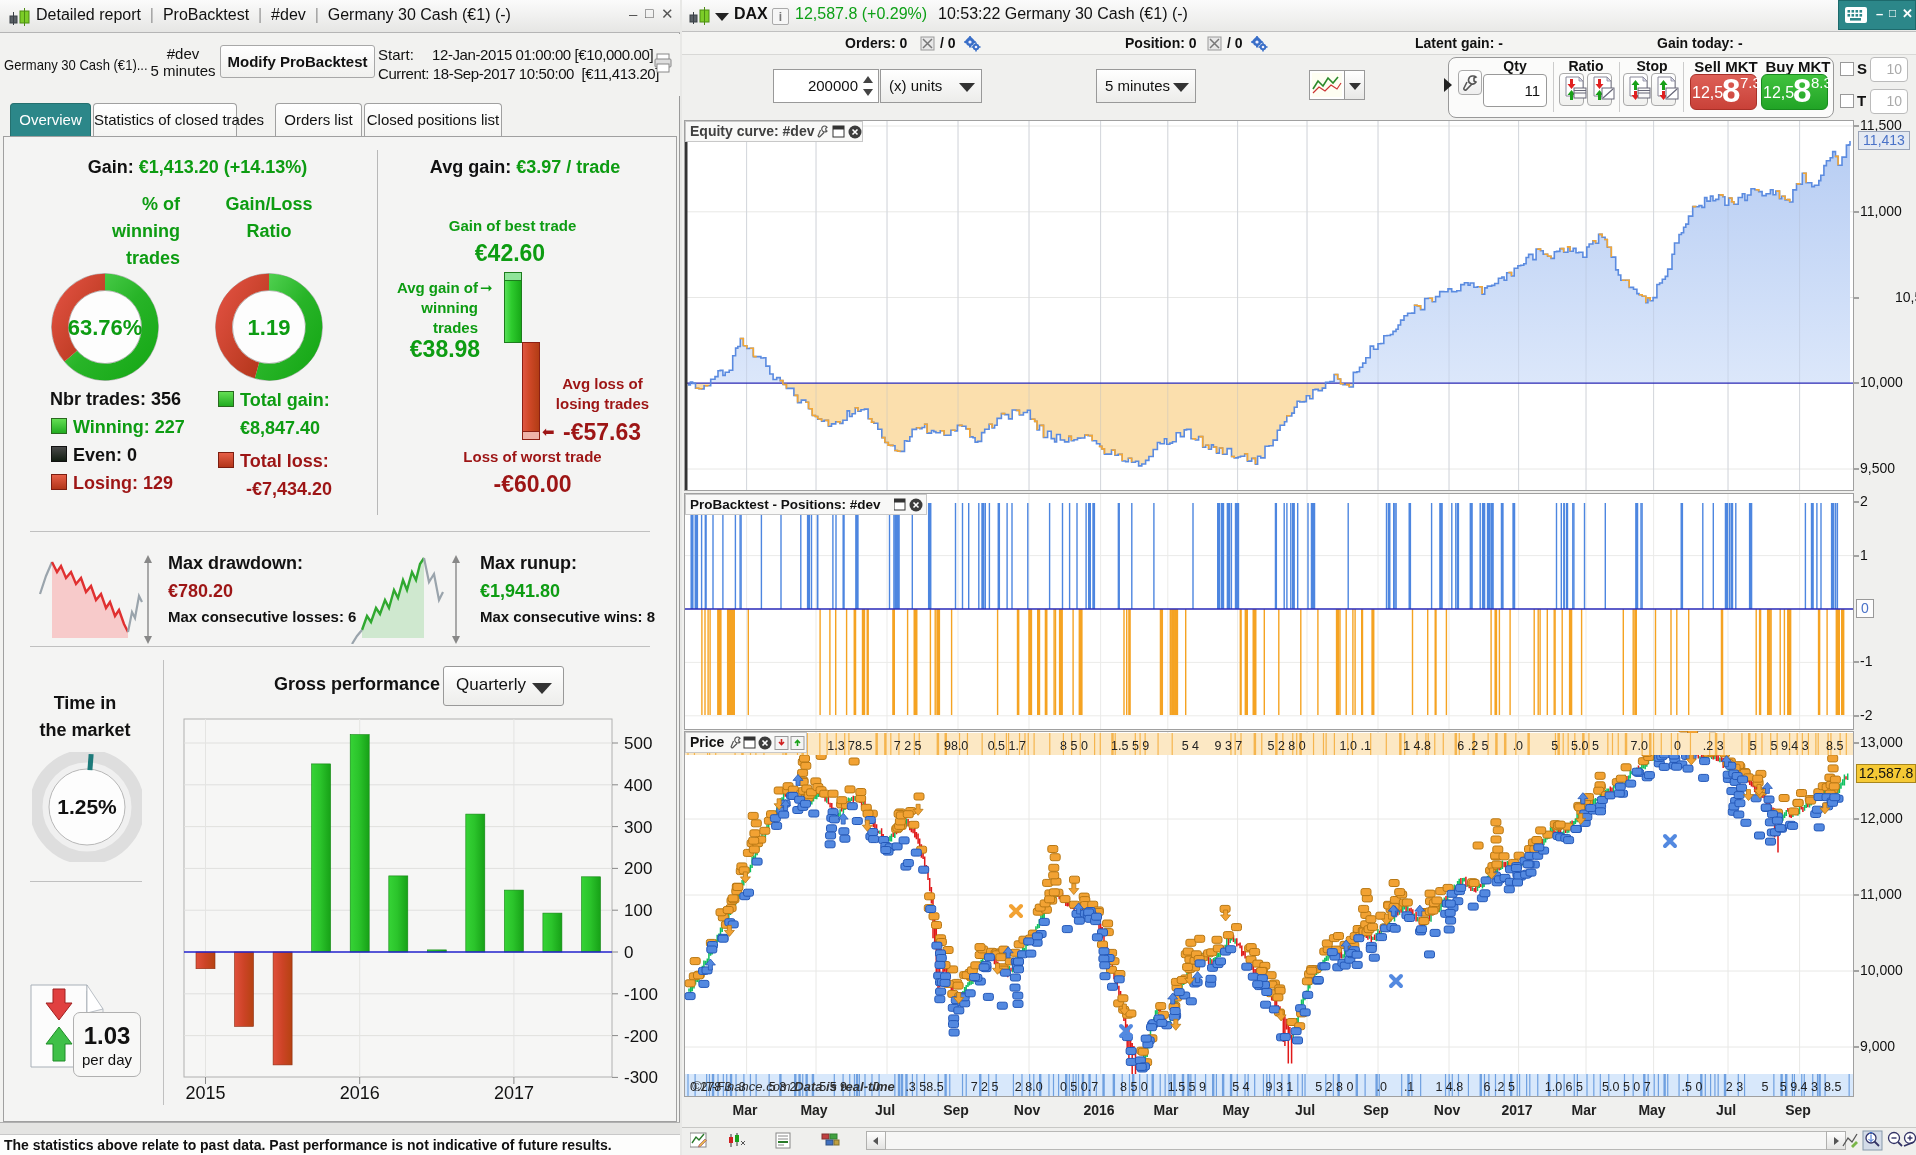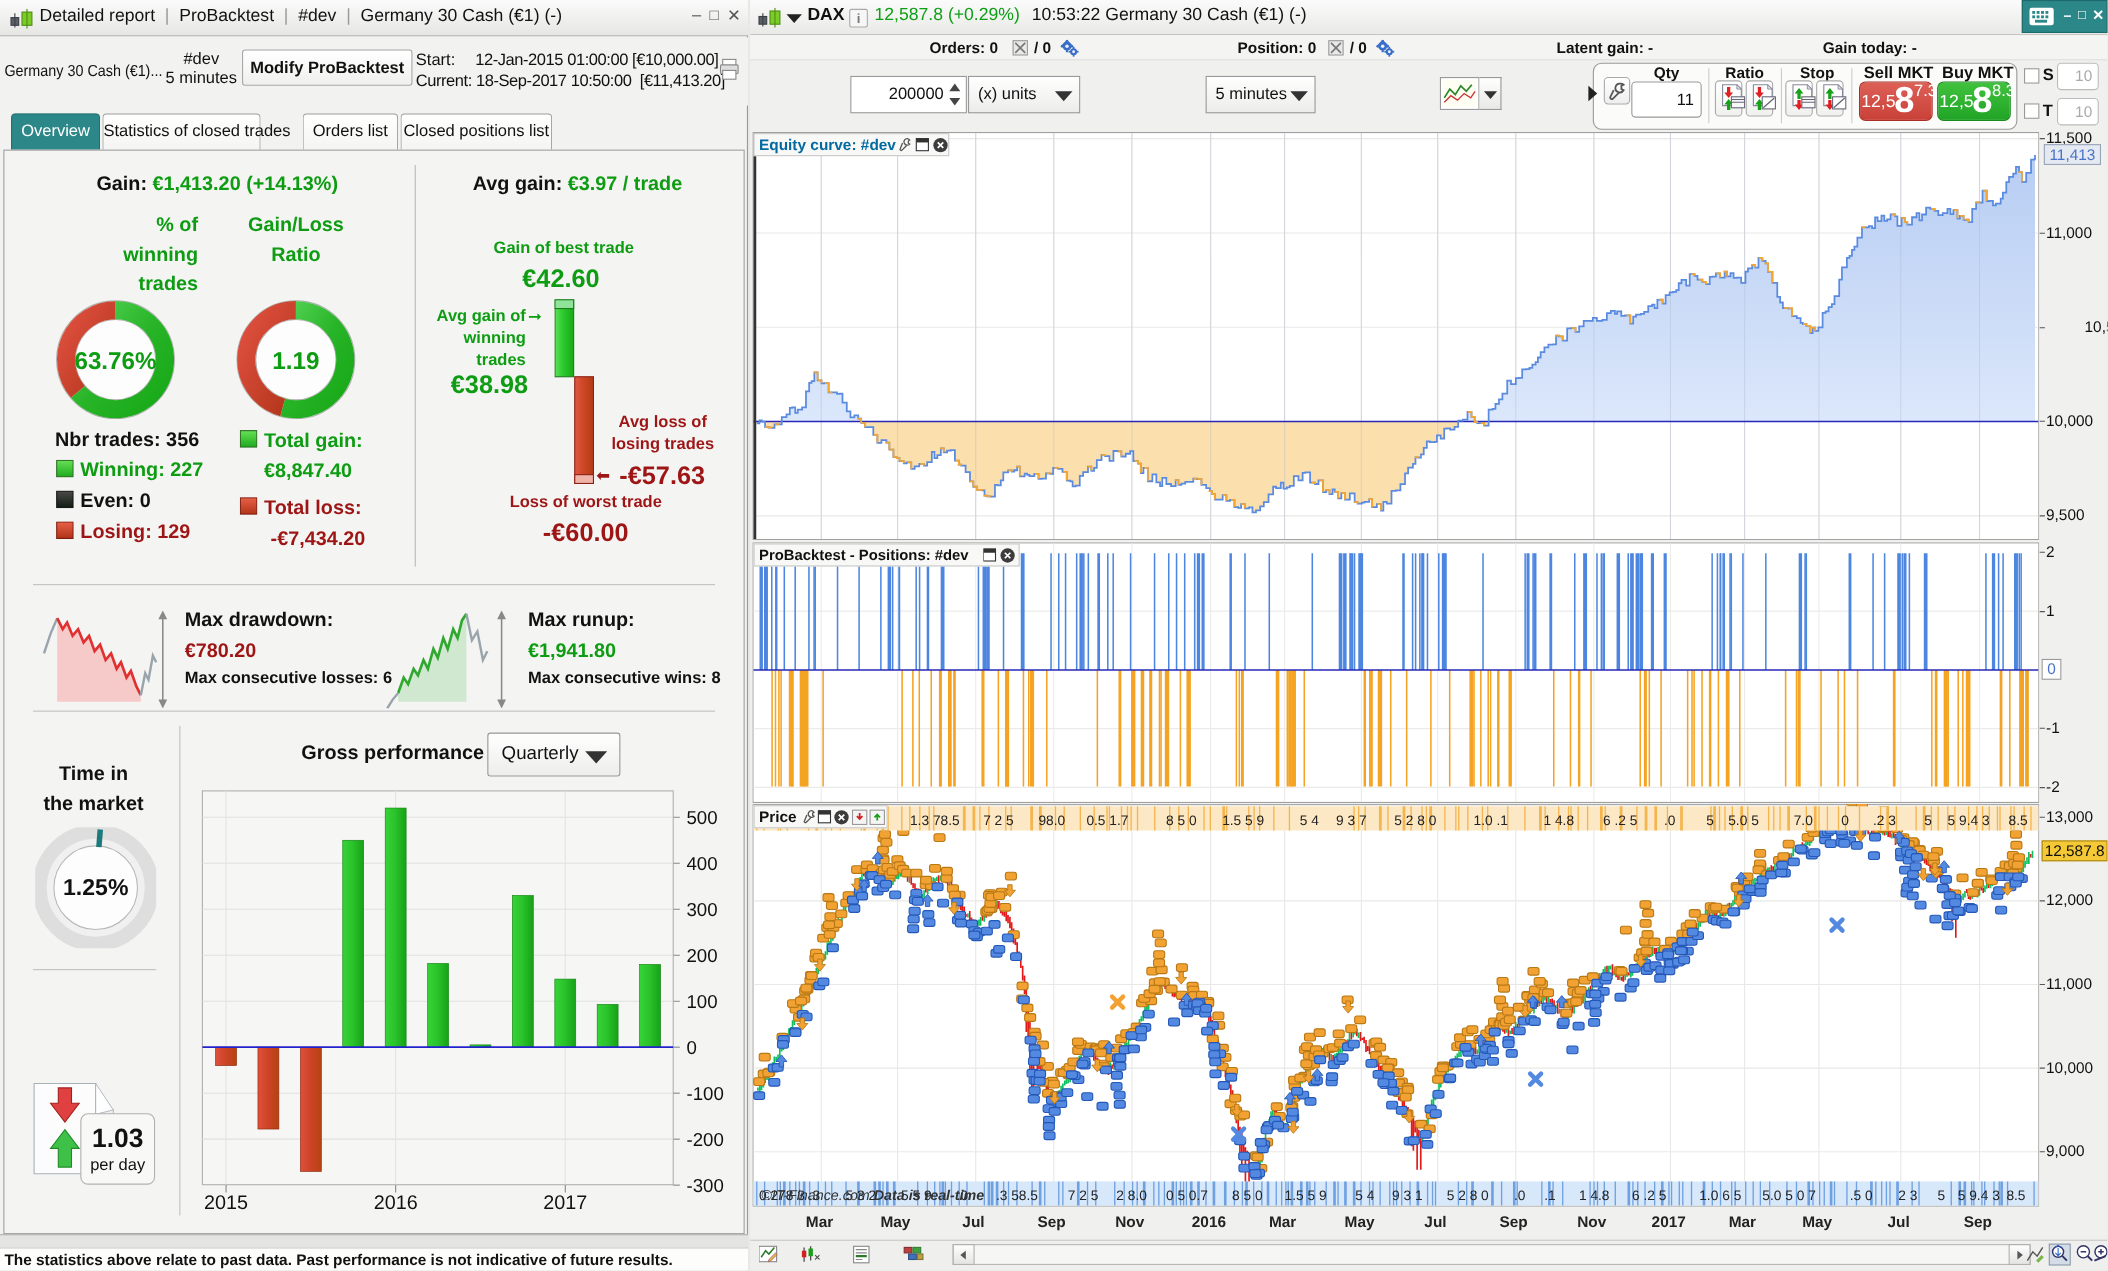--- a/index.html
+++ b/index.html
@@ -472,21 +472,21 @@
       <line x1="902.0" y1="1" x2="902.0" y2="370" stroke="#aab4c8" stroke-width="1" opacity="0.35"></line>
       <line x1="969.6" y1="1" x2="969.6" y2="370" stroke="#aab4c8" stroke-width="1" opacity="0.35"></line>
       <line x1="1044.0" y1="1" x2="1044.0" y2="370" stroke="#aab4c8" stroke-width="1" opacity="0.35"></line>
       <line x1="1115.6" y1="1" x2="1115.6" y2="370" stroke="#aab4c8" stroke-width="1" opacity="0.35"></line>
       <line x1="1" y1="263.2" x2="1169" y2="263.2" stroke="#2828b8" stroke-width="1.3"></line>
       <path d="M4,264.9 L6.4,264.9 L6.4,262.1 L8.6,262.1 L8.6,263.4 L11.5,263.4 L11.5,268.3 L14.7,268.3 L14.7,268.8 L17.8,268.8 L17.8,268.9 L20.1,268.9 L20.1,265.7 L24.1,265.7 L24.1,265.8 L26.7,265.8 L26.7,259.2 L31.0,259.2 L31.0,256.6 L34.0,256.6 L34.0,250.8 L36.2,250.8 L36.2,250.4 L38.9,250.4 L38.9,255.4 L41.2,255.4 L41.2,252.3 L45.2,252.3 L45.2,250.3 L48.7,250.3 L48.7,235.8 L51.6,235.8 L51.6,228.1 L53.8,228.1 L53.8,226.5 L56.3,226.5 L56.3,218.5 L59.3,218.5 L59.3,225.7 L62.8,225.7 L62.8,228.5 L65.6,228.5 L65.6,228.3 L69.3,228.3 L69.3,236.6 L72.7,236.6 L72.7,236.6 L76.9,236.6 L76.9,238.0 L79.6,238.0 L79.6,237.8 L81.9,237.8 L81.9,246.1 L85.8,246.1 L85.8,254.0 L89.1,254.0 L89.1,259.5 L92.7,259.5 L92.7,257.6 L96.2,257.6 L96.2,260.6 L98.9,260.6 L98.9,264.5 L102.4,264.5 L102.4,268.4 L105.6,268.4 L105.6,268.4 L109.9,268.4 L109.9,275.4 L113.6,275.4 L113.6,282.6 L117.3,282.6 L117.3,280.1 L121.8,280.1 L121.8,282.3 L124.5,282.3 L124.5,288.8 L128.2,288.8 L128.2,295.5 L131.4,295.5 L131.4,296.5 L133.7,296.5 L133.7,299.1 L137.6,299.1 L137.6,301.2 L140.2,301.2 L140.2,300.4 L144.4,300.4 L144.4,306.3 L147.5,306.3 L147.5,303.9 L151.7,303.9 L151.7,301.7 L155.9,301.7 L155.9,303.4 L158.9,303.4 L158.9,300.2 L163.1,300.2 L163.1,290.9 L165.5,290.9 L165.5,296.5 L168.1,296.5 L168.1,293.8 L171.3,293.8 L171.3,287.7 L173.9,287.7 L173.9,291.2 L177.0,291.2 L177.0,289.7 L180.4,289.7 L180.4,289.1 L184.1,289.1 L184.1,298.7 L187.7,298.7 L187.7,302.3 L189.8,302.3 L189.8,303.3 L193.8,303.3 L193.8,309.3 L197.8,309.3 L197.8,317.6 L200.8,317.6 L200.8,322.5 L204.3,322.5 L204.3,325.3 L206.5,325.3 L206.5,325.4 L208.9,325.4 L208.9,325.8 L211.0,325.8 L211.0,330.5 L213.4,330.5 L213.4,331.2 L216.3,331.2 L216.3,331.4 L220.5,331.4 L220.5,320.7 L222.9,320.7 L222.9,321.3 L225.8,321.3 L225.8,316.8 L228.1,316.8 L228.1,309.4 L232.5,309.4 L232.5,307.7 L235.8,307.7 L235.8,308.8 L238.0,308.8 L238.0,307.5 L240.7,307.5 L240.7,304.2 L243.1,304.2 L243.1,313.1 L247.5,313.1 L247.5,310.5 L249.8,310.5 L249.8,311.6 L251.9,311.6 L251.9,312.8 L256.3,312.8 L256.3,310.8 L260.1,310.8 L260.1,315.3 L263.0,315.3 L263.0,315.2 L266.9,315.2 L266.9,310.3 L270.9,310.3 L270.9,310.9 L273.4,310.9 L273.4,305.4 L277.9,305.4 L277.9,306.2 L281.9,306.2 L281.9,308.9 L285.8,308.9 L285.8,316.9 L289.0,316.9 L289.0,317.7 L291.1,317.7 L291.1,322.1 L293.8,322.1 L293.8,321.4 L297.6,321.4 L297.6,312.6 L300.7,312.6 L300.7,309.3 L305.1,309.3 L305.1,304.2 L308.1,304.2 L308.1,308.0 L310.6,308.0 L310.6,305.3 L313.1,305.3 L313.1,298.4 L317.4,298.4 L317.4,293.6 L320.6,293.6 L320.6,294.6 L324.6,294.6 L324.6,298.9 L328.2,298.9 L328.2,290.0 L332.2,290.0 L332.2,290.4 L335.4,290.4 L335.4,295.0 L339.4,295.0 L339.4,292.5 L343.4,292.5 L343.4,290.2 L346.3,290.2 L346.3,299.3 L350.7,299.3 L350.7,301.4 L353.1,301.4 L353.1,310.0 L355.5,310.0 L355.5,305.4 L359.5,305.4 L359.5,317.5 L363.6,317.5 L363.6,311.3 L367.2,311.3 L367.2,318.6 L370.6,318.6 L370.6,321.9 L372.6,321.9 L372.6,314.5 L376.3,314.5 L376.3,320.0 L380.6,320.0 L380.6,321.9 L384.8,321.9 L384.8,316.4 L387.3,316.4 L387.3,320.8 L390.0,320.8 L390.0,319.7 L393.5,319.7 L393.5,318.1 L396.6,318.1 L396.6,318.0 L400.8,318.0 L400.8,315.1 L404.0,315.1 L404.0,315.6 L408.2,315.6 L408.2,320.8 L412.5,320.8 L412.5,323.7 L415.9,323.7 L415.9,326.4 L417.9,326.4 L417.9,328.9 L420.4,328.9 L420.4,334.1 L424.4,334.1 L424.4,334.1 L427.5,334.1 L427.5,330.1 L430.9,330.1 L430.9,335.3 L434.2,335.3 L434.2,334.4 L438.2,334.4 L438.2,341.0 L441.6,341.0 L441.6,341.7 L444.3,341.7 L444.3,338.2 L447.6,338.2 L447.6,342.2 L451.5,342.2 L451.5,341.2 L454.6,341.2 L454.6,345.9 L457.8,345.9 L457.8,344.0 L461.6,344.0 L461.6,340.4 L464.9,340.4 L464.9,336.5 L469.2,336.5 L469.2,329.5 L473.4,329.5 L473.4,322.5 L476.1,322.5 L476.1,323.8 L480.4,323.8 L480.4,318.7 L482.8,318.7 L482.8,324.3 L485.9,324.3 L485.9,323.1 L488.5,323.1 L488.5,321.7 L492.2,321.7 L492.2,312.8 L496.4,312.8 L496.4,316.6 L500.2,316.6 L500.2,309.9 L502.6,309.9 L502.6,309.4 L507.0,309.4 L507.0,318.8 L511.4,318.8 L511.4,320.0 L514.6,320.0 L514.6,316.6 L518.7,316.6 L518.7,327.3 L521.7,327.3 L521.7,325.3 L524.6,325.3 L524.6,329.2 L527.4,329.2 L527.4,324.9 L529.4,324.9 L529.4,327.1 L532.5,327.1 L532.5,333.1 L535.4,333.1 L535.4,328.0 L538.6,328.0 L538.6,334.3 L543.1,334.3 L543.1,328.6 L547.5,328.6 L547.5,336.5 L550.2,336.5 L550.2,337.9 L554.1,337.9 L554.1,337.0 L556.5,337.0 L556.5,336.2 L560.7,336.2 L560.7,333.8 L563.4,333.8 L563.4,341.1 L567.7,341.1 L567.7,338.4 L571.4,338.4 L571.4,344.2 L573.6,344.2 L573.6,336.3 L576.7,336.3 L576.7,337.9 L581.0,337.9 L581.0,326.3 L585.0,326.3 L585.0,325.8 L589.1,325.8 L589.1,320.1 L593.3,320.1 L593.3,310.3 L596.1,310.3 L596.1,305.2 L600.5,305.2 L600.5,301.7 L602.8,301.7 L602.8,295.8 L605.4,295.8 L605.4,296.0 L607.8,296.0 L607.8,293.1 L610.3,293.1 L610.3,287.2 L613.1,287.2 L613.1,281.2 L615.8,281.2 L615.8,282.0 L618.2,282.0 L618.2,281.9 L620.3,281.9 L620.3,281.6 L622.3,281.6 L622.3,275.7 L625.7,275.7 L625.7,278.8 L628.9,278.8 L628.9,269.7 L631.1,269.7 L631.1,269.4 L634.2,269.4 L634.2,270.6 L638.3,270.6 L638.3,268.1 L641.6,268.1 L641.6,262.3 L646.0,262.3 L646.0,261.5 L650.1,261.5 L650.1,254.5 L653.7,254.5 L653.7,259.0 L656.6,259.0 L656.6,263.7 L658.9,263.7 L658.9,264.6 L662.7,264.6 L662.7,264.6 L665.2,264.6 L665.2,267.0 L669.3,267.0 L669.3,252.4 L672.9,252.4 L672.9,251.7 L675.5,251.7 L675.5,247.2 L678.7,247.2 L678.7,243.1 L681.8,243.1 L681.8,237.8 L686.2,237.8 L686.2,226.1 L689.6,226.1 L689.6,229.3 L694.0,229.3 L694.0,223.8 L696.9,223.8 L696.9,223.5 L699.8,223.5 L699.8,215.7 L703.1,215.7 L703.1,215.5 L706.4,215.5 L706.4,214.5 L709.0,214.5 L709.0,211.4 L712.0,211.4 L712.0,209.3 L714.1,209.3 L714.1,205.0 L716.6,205.0 L716.6,200.1 L720.0,200.1 L720.0,195.7 L723.6,195.7 L723.6,193.2 L727.8,193.2 L727.8,193.1 L730.6,193.1 L730.6,185.2 L733.0,185.2 L733.0,185.9 L736.6,185.9 L736.6,189.6 L740.7,189.6 L740.7,178.5 L744.3,178.5 L744.3,178.2 L748.3,178.2 L748.3,181.8 L751.6,181.8 L751.6,176.6 L755.7,176.6 L755.7,171.6 L759.8,171.6 L759.8,171.7 L764.0,171.7 L764.0,168.9 L767.7,168.9 L767.7,171.6 L769.8,171.6 L769.8,171.7 L772.7,171.7 L772.7,170.7 L776.8,170.7 L776.8,164.6 L780.4,164.6 L780.4,162.7 L784.1,162.7 L784.1,165.3 L786.1,165.3 L786.1,163.0 L789.9,163.0 L789.9,167.2 L793.3,167.2 L793.3,166.8 L795.4,166.8 L795.4,166.8 L798.1,166.8 L798.1,174.1 L800.7,174.1 L800.7,167.9 L803.3,167.9 L803.3,166.1 L807.7,166.1 L807.7,165.4 L810.7,165.4 L810.7,163.5 L814.4,163.5 L814.4,158.2 L817.9,158.2 L817.9,157.0 L820.1,157.0 L820.1,160.2 L822.7,160.2 L822.7,152.7 L825.5,152.7 L825.5,152.5 L827.5,152.5 L827.5,156.0 L830.2,156.0 L830.2,148.3 L833.9,148.3 L833.9,145.7 L836.7,145.7 L836.7,145.3 L839.8,145.3 L839.8,143.7 L842.1,143.7 L842.1,137.5 L844.6,137.5 L844.6,134.4 L848.9,134.4 L848.9,139.6 L852.1,139.6 L852.1,129.1 L856.5,129.1 L856.5,130.7 L859.2,130.7 L859.2,134.2 L863.6,134.2 L863.6,136.2 L867.0,136.2 L867.0,138.4 L870.3,138.4 L870.3,131.8 L872.6,131.8 L872.6,131.4 L875.9,131.4 L875.9,128.6 L879.7,128.6 L879.7,132.3 L883.9,132.3 L883.9,126.9 L886.0,126.9 L886.0,131.3 L889.2,131.3 L889.2,128.4 L892.0,128.4 L892.0,132.7 L894.8,132.7 L894.8,132.3 L898.9,132.3 L898.9,137.2 L902.8,137.2 L902.8,127.0 L905.1,127.0 L905.1,124.0 L908.9,124.0 L908.9,120.7 L911.6,120.7 L911.6,123.2 L914.6,123.2 L914.6,114.4 L918.1,114.4 L918.1,117.2 L921.1,117.2 L921.1,119.5 L923.3,119.5 L923.3,127.2 L927.3,127.2 L927.3,137.1 L931.7,137.1 L931.7,149.9 L934.3,149.9 L934.3,155.0 L936.8,155.0 L936.8,160.2 L941.2,160.2 L941.2,160.3 L945.2,160.3 L945.2,167.4 L949.5,167.4 L949.5,169.3 L952.9,169.3 L952.9,173.6 L955.0,173.6 L955.0,174.7 L958.2,174.7 L958.2,176.3 L961.8,176.3 L961.8,182.8 L963.9,182.8 L963.9,177.9 L966.2,177.9 L966.2,180.8 L969.1,180.8 L969.1,177.6 L972.9,177.6 L972.9,164.5 L975.6,164.5 L975.6,163.0 L978.3,163.0 L978.3,159.3 L981.3,159.3 L981.3,156.4 L983.7,156.4 L983.7,149.1 L988.0,149.1 L988.0,134.2 L990.5,134.2 L990.5,123.0 L995.0,123.0 L995.0,114.5 L997.4,114.5 L997.4,112.7 L999.6,112.7 L999.6,107.2 L1001.8,107.2 L1001.8,104.1 L1004.5,104.1 L1004.5,96.1 L1008.7,96.1 L1008.7,86.6 L1011.7,86.6 L1011.7,86.7 L1015.0,86.7 L1015.0,85.6 L1017.9,85.6 L1017.9,87.4 L1020.6,87.4 L1020.6,77.6 L1022.9,77.6 L1022.9,81.1 L1026.4,81.1 L1026.4,76.1 L1029.0,76.1 L1029.0,80.7 L1031.6,80.7 L1031.6,79.4 L1034.7,79.4 L1034.7,74.9 L1038.8,74.9 L1038.8,76.7 L1040.9,76.7 L1040.9,85.3 L1044.7,85.3 L1044.7,78.0 L1047.9,78.0 L1047.9,81.8 L1049.9,81.8 L1049.9,84.2 L1054.2,84.2 L1054.2,77.5 L1058.3,77.5 L1058.3,73.7 L1060.9,73.7 L1060.9,80.4 L1063.3,80.4 L1063.3,75.0 L1067.0,75.0 L1067.0,68.7 L1070.8,68.7 L1070.8,69.8 L1074.7,69.8 L1074.7,71.6 L1078.1,71.6 L1078.1,75.6 L1082.1,75.6 L1082.1,73.7 L1086.4,73.7 L1086.4,69.8 L1089.1,69.8 L1089.1,74.7 L1091.8,74.7 L1091.8,71.1 L1095.5,71.1 L1095.5,78.7 L1097.7,78.7 L1097.7,76.2 L1101.1,76.2 L1101.1,79.9 L1103.7,79.9 L1103.7,79.6 L1105.7,79.6 L1105.7,82.0 L1108.9,82.0 L1108.9,69.9 L1112.5,69.9 L1112.5,63.9 L1115.7,63.9 L1115.7,64.3 L1118.3,64.3 L1118.3,53.3 L1122.1,53.3 L1122.1,62.8 L1124.1,62.8 L1124.1,62.7 L1127.8,62.7 L1127.8,66.6 L1130.4,66.6 L1130.4,65.2 L1134.8,65.2 L1134.8,60.6 L1136.8,60.6 L1136.8,55.2 L1139.9,55.2 L1139.9,45.6 L1142.4,45.6 L1142.4,40.7 L1146.2,40.7 L1146.2,37.8 L1148.7,37.8 L1148.7,31.6 L1151.5,31.6 L1151.5,36.4 L1154.1,36.4 L1154.1,45.3 L1158.0,45.3 L1158.0,37.1 L1162.4,37.1 L1162.4,25.1 L1164.9,25.1 L1164.9,24.9 L1166.0,24.9 L1166.0,20.9 " fill="none" stroke="#5b8be0" stroke-width="1.6"></path>
       <path d="M11.5,268.3 L14.7,268.3 L14.7,268.8 M14.6,268.8 L17.8,268.8 L17.8,268.9 M20.9,265.7 L24.1,265.7 L24.1,265.8 M56.1,218.5 L59.3,218.5 L59.3,225.7 M59.6,225.7 L62.8,225.7 L62.8,228.5 M66.1,228.3 L69.3,228.3 L69.3,236.6 M69.5,236.6 L72.7,236.6 L72.7,236.6 M95.7,260.6 L98.9,260.6 L98.9,264.5 M99.2,264.5 L102.4,264.5 L102.4,268.4 M110.4,275.4 L113.6,275.4 L113.6,282.6 M121.3,282.3 L124.5,282.3 L124.5,288.8 M125.0,288.8 L128.2,288.8 L128.2,295.5 M128.2,295.5 L131.4,295.5 L131.4,296.5 M130.5,296.5 L133.7,296.5 L133.7,299.1 M134.4,299.1 L137.6,299.1 L137.6,301.2 M141.2,300.4 L144.4,300.4 L144.4,306.3 M152.7,301.7 L155.9,301.7 L155.9,303.4 M170.7,287.7 L173.9,287.7 L173.9,291.2 M184.5,298.7 L187.7,298.7 L187.7,302.3 M186.6,302.3 L189.8,302.3 L189.8,303.3 M197.6,317.6 L200.8,317.6 L200.8,322.5 M201.1,322.5 L204.3,322.5 L204.3,325.3 M203.3,325.3 L206.5,325.3 L206.5,325.4 M205.7,325.4 L208.9,325.4 L208.9,325.8 M210.2,330.5 L213.4,330.5 L213.4,331.2 M213.1,331.2 L216.3,331.2 L216.3,331.4 M232.6,307.7 L235.8,307.7 L235.8,308.8 M239.9,304.2 L243.1,304.2 L243.1,313.1 M256.9,310.8 L260.1,310.8 L260.1,315.3 M267.7,310.3 L270.9,310.3 L270.9,310.9 M274.7,305.4 L277.9,305.4 L277.9,306.2 M282.6,308.9 L285.8,308.9 L285.8,316.9 M304.9,304.2 L308.1,304.2 L308.1,308.0 M317.4,293.6 L320.6,293.6 L320.6,294.6 M332.2,290.4 L335.4,290.4 L335.4,295.0 M347.5,299.3 L350.7,299.3 L350.7,301.4 M349.9,301.4 L353.1,301.4 L353.1,310.0 M356.3,305.4 L359.5,305.4 L359.5,317.5 M384.1,316.4 L387.3,316.4 L387.3,320.8 M400.8,315.1 L404.0,315.1 L404.0,315.6 M405.0,315.6 L408.2,315.6 L408.2,320.8 M414.7,326.4 L417.9,326.4 L417.9,328.9 M417.2,328.9 L420.4,328.9 L420.4,334.1 M427.7,330.1 L430.9,330.1 L430.9,335.3 M435.0,334.4 L438.2,334.4 L438.2,341.0 M444.4,338.2 L447.6,338.2 L447.6,342.2 M508.2,318.8 L511.4,318.8 L511.4,320.0 M515.5,316.6 L518.7,316.6 L518.7,327.3 M521.4,325.3 L524.6,325.3 L524.6,329.2 M529.3,327.1 L532.5,327.1 L532.5,333.1 M535.4,328.0 L538.6,328.0 L538.6,334.3 M547.0,336.5 L550.2,336.5 L550.2,337.9 M560.2,333.8 L563.4,333.8 L563.4,341.1 M568.2,338.4 L571.4,338.4 L571.4,344.2 M602.2,295.8 L605.4,295.8 L605.4,296.0 M650.5,254.5 L653.7,254.5 L653.7,259.0 M653.4,259.0 L656.6,259.0 L656.6,263.7 M655.7,263.7 L658.9,263.7 L658.9,264.6 M662.0,264.6 L665.2,264.6 L665.2,267.0 M729.8,185.2 L733.0,185.2 L733.0,185.9 M733.4,185.9 L736.6,185.9 L736.6,189.6 M745.1,178.2 L748.3,178.2 L748.3,181.8 M794.9,166.8 L798.1,166.8 L798.1,174.1 M824.3,152.5 L827.5,152.5 L827.5,156.0 M853.3,129.1 L856.5,129.1 L856.5,130.7 M860.4,134.2 L863.6,134.2 L863.6,136.2 M863.8,136.2 L867.0,136.2 L867.0,138.4 M876.5,128.6 L879.7,128.6 L879.7,132.3 M882.8,126.9 L886.0,126.9 L886.0,131.3 M908.4,120.7 L911.6,120.7 L911.6,123.2 M914.9,114.4 L918.1,114.4 L918.1,117.2 M920.1,119.5 L923.3,119.5 L923.3,127.2 M924.1,127.2 L927.3,127.2 L927.3,137.1 M938.0,160.2 L941.2,160.2 L941.2,160.3 M942.0,160.3 L945.2,160.3 L945.2,167.4 M955.0,174.7 L958.2,174.7 L958.2,176.3 M958.6,176.3 L961.8,176.3 L961.8,182.8 M963.0,177.9 L966.2,177.9 L966.2,180.8 M1008.5,86.6 L1011.7,86.6 L1011.7,86.7 M1035.6,74.9 L1038.8,74.9 L1038.8,76.7 M1044.7,78.0 L1047.9,78.0 L1047.9,81.8 M1046.7,81.8 L1049.9,81.8 L1049.9,84.2 M1071.5,69.8 L1074.7,69.8 L1074.7,71.6 M1092.3,71.1 L1095.5,71.1 L1095.5,78.7 M1097.9,76.2 L1101.1,76.2 L1101.1,79.9 M1102.5,79.6 L1105.7,79.6 L1105.7,82.0 M1112.5,63.9 L1115.7,63.9 L1115.7,64.3 M1118.9,53.3 L1122.1,53.3 L1122.1,62.8 M1150.9,36.4 L1154.1,36.4 L1154.1,45.3" fill="none" stroke="#f5a733" stroke-width="1.6"></path>
       <rect x="1" y="1" width="2.5" height="369" fill="#333"></rect>
     </svg>
 <div class="abs" style="left:3px;top:121px;width:178px;height:21px;background:#f8f8f7;border:1px solid #c8c8c8"></div>
-<div class="abs" style="left:8px;top:123px;font-size:14px;font-weight:bold;color:#0369a1">Equity curve: #dev</div>
+<div class="abs" style="left:8px;top:123px;font-size:14px;font-weight:bold;color:#404040">Equity curve: #dev</div>
 <svg class="abs" style="left:135px;top:124px" width="46" height="15">
       <path d="M8,2 a3,3 0 1,0 2,5 l-1.2,-0.8 0,-2 1.2,-0.8 a3,3 0 0,0 -2,-1.4 Z M3.5,6 L1.5,11 a1,1 0 0,0 1.5,1.5 L7,8.5" fill="none" stroke="#555" stroke-width="1.2"></path>
       <rect x="16" y="2" width="11" height="11" fill="#fff" stroke="#333"></rect>
       <rect x="16" y="2" width="11" height="3.5" fill="#333"></rect>
       <circle cx="38" cy="8" r="6.5" fill="#3c3c3c"></circle>
       <path d="M35.5,5.5 L40.5,10.5 M40.5,5.5 L35.5,10.5" stroke="#fff" stroke-width="1.6"></path>
     </svg>
 <svg class="abs" style="left:2px;top:493px" width="1170" height="237">
       <rect x="0.5" y="0.5" width="1169" height="236" fill="#ffffff" stroke="#a0a0a0"></rect>
       <line x1="62.6" y1="1" x2="62.6" y2="236" stroke="#ebebe9"></line>

